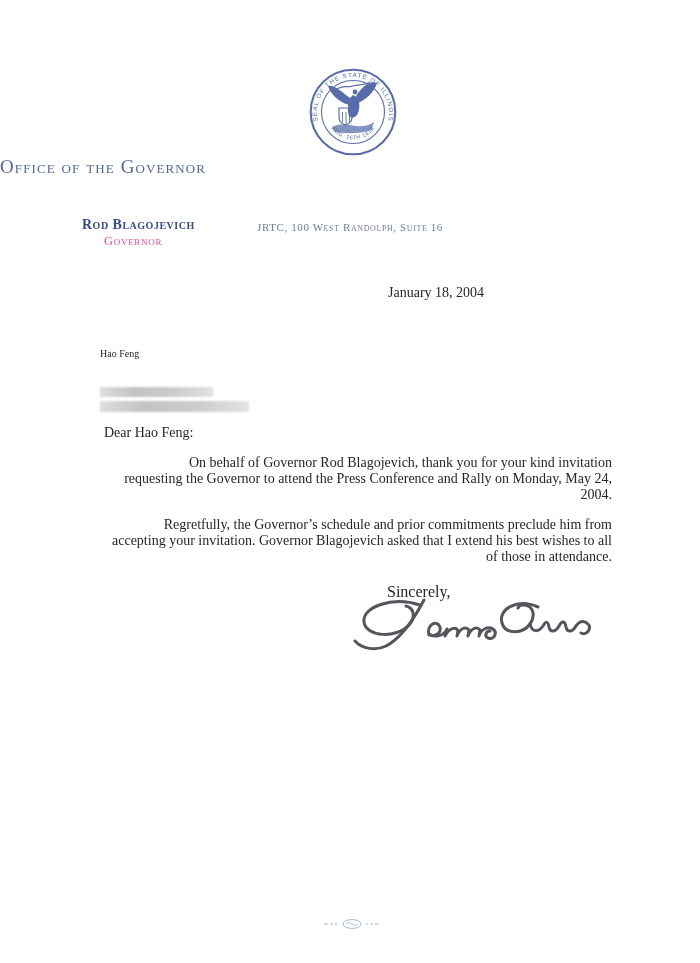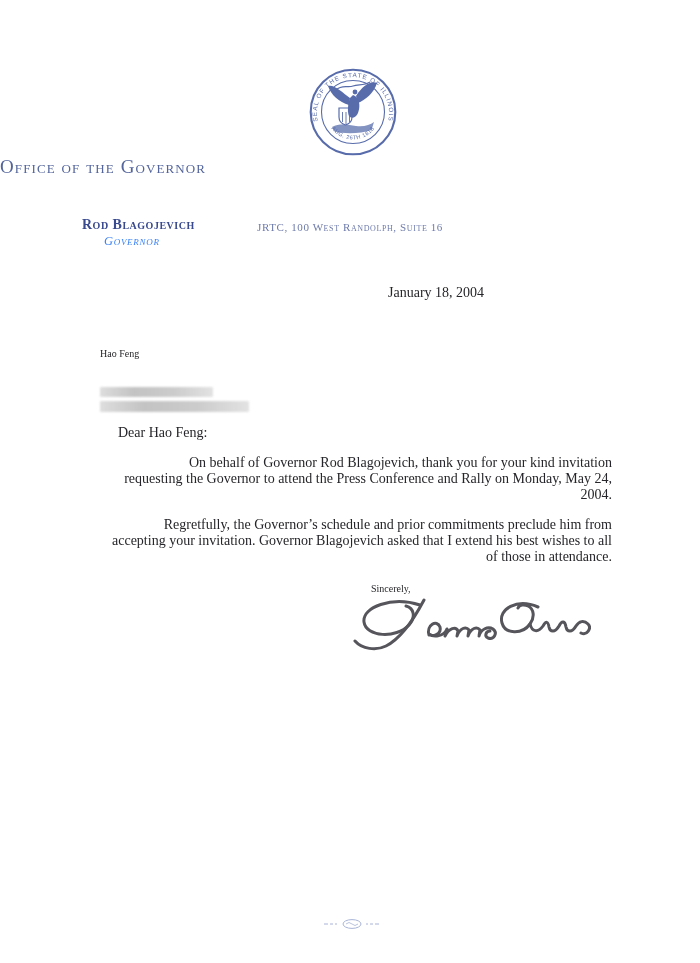--- a/index.html
+++ b/index.html
@@ -58,22 +58,21 @@
     font-size: 14px;
     letter-spacing: 0.5px;
     color: #39498e;
   }
   .official-role {
     margin-left: 22px;
     margin-top: 1px;
     font-variant: small-caps;
     font-size: 12.5px;
     letter-spacing: 0.7px;
-    color: #3b82f6;
-    font-style: italic;
+    color: #ec4899;
   }
 
   
   .date-line {
     position: absolute;
     left: 388px;
     top: 285px;
     font-size: 14px;
   }
   .recipient-block {
@@ -90,43 +89,43 @@
     border-radius: 1px;
     background: linear-gradient(90deg, #d8d8d8, #b9b9b9 30%, #c3c3c3 65%, #dedede);
     filter: blur(1.1px);
     opacity: 0.85;
   }
   .redact-bar.r1 { top: 387px; width: 113px; }
   .redact-bar.r2 { top: 401px; width: 149px; height: 11px; }
 
   .salutation {
     position: absolute;
-    left: 118px;
+    left: 104px;
     top: 425px;
     font-size: 14px;
     text-align: center;
   }
   .body-para {
     position: absolute;
     left: 100px;
     width: 512px;
     font-size: 14px;
     line-height: 16px;
     text-indent: 42px;
     white-space: pre-line;
     text-align: right;
   }
   .body-para.p1 { top: 455px; }
   .body-para.p2 { top: 517px; }
 
   .closing {
     position: absolute;
-    left: 371px;
+    left: 387px;
     top: 583px;
-    font-size: 10px;
+    font-size: 16px;
   }
   .signature-wrap {
     position: absolute;
     left: 352px;
     top: 596px;
     width: 245px;
     height: 56px;
   }
   .signer-block {
     position: absolute;

